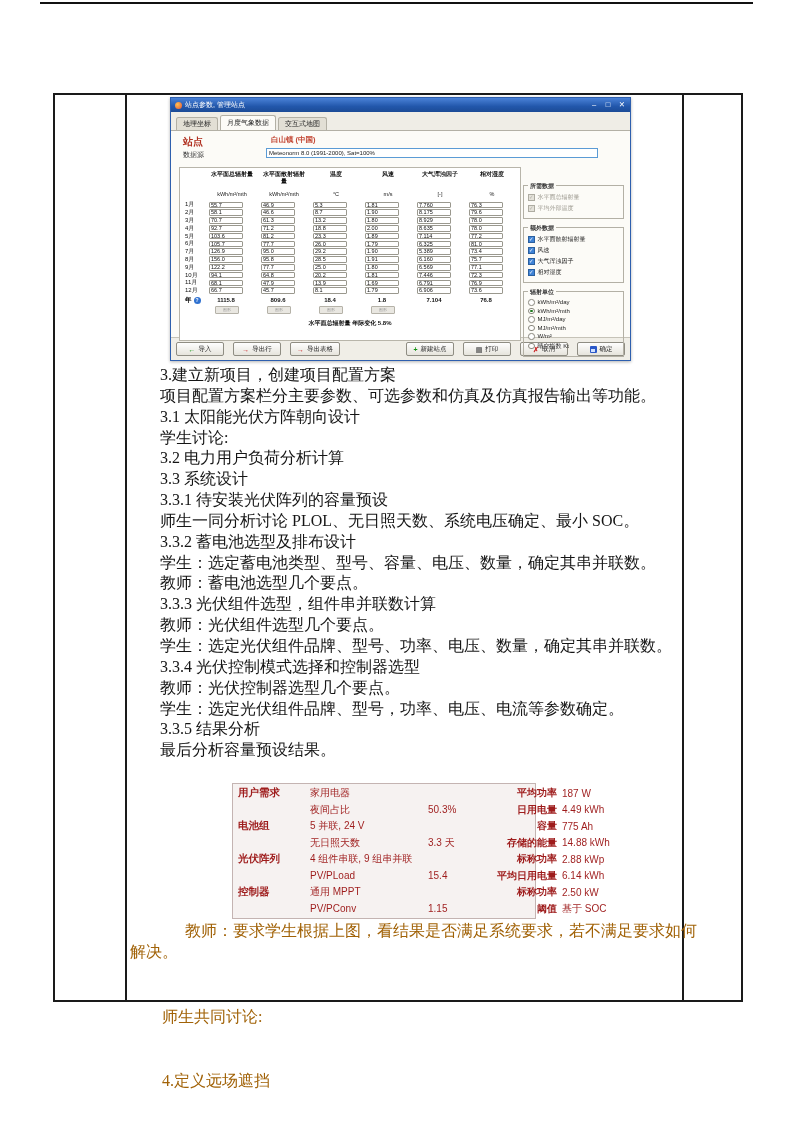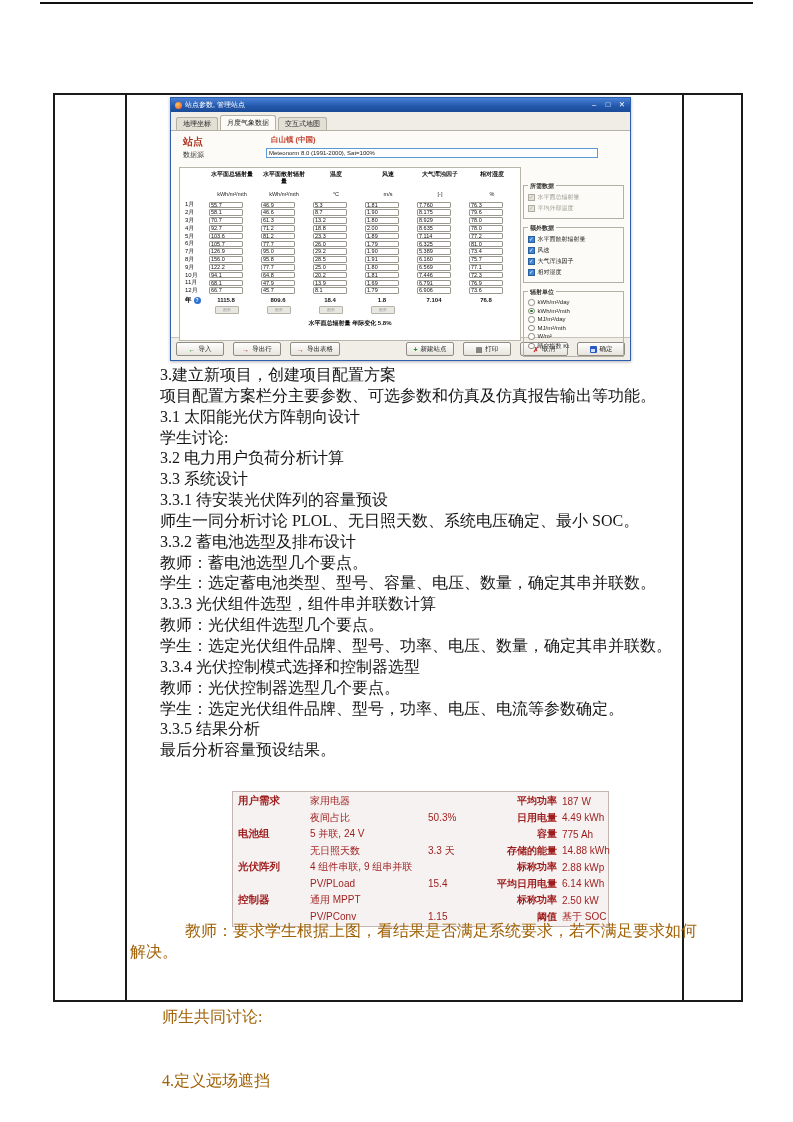--- a/index.html
+++ b/index.html
@@ -90,24 +90,24 @@
                  align-items:center;padding:0 5px;gap:9px;}
   .fbtn{height:14px;border:1px solid #8f8d83;background:linear-gradient(#fefefe,#e6e4dc);
         border-radius:2px;font-size:6.5px;display:flex;align-items:center;justify-content:center;
         gap:3px;padding:0 6px;min-width:48px;box-sizing:border-box;color:#222;white-space:nowrap;}
   .fbtn.push{margin-left:auto;}
   .ficon{font-size:7px;font-weight:bold;line-height:7px;}
   .ic-save{width:7px;height:7px;background:#2b58c8;border-radius:1px;position:relative;display:inline-block;}
   .ic-save::after{content:"";position:absolute;left:1.5px;top:3px;right:1.5px;bottom:1px;background:#cfe0ff;}
 
   
-  .results{position:absolute;left:232px;top:783px;width:377px;height:136px;background:#f6f2f1;
+  .results{position:absolute;left:232px;top:783px;width:304px;height:136px;background:#f6f2f1;
            border:1px solid #c4b4b2;box-sizing:border-box;display:grid;
            grid-template-rows:repeat(8,1fr);font-family:"Liberation Sans",sans-serif;
-           color:#9e1c1c;padding:1px 5px;margin-top:8px;}
+           color:#9e1c1c;padding:1px 5px;}
   .rrow{display:grid;grid-template-columns:72px 118px 52px 82px auto;align-items:center;}
   .r-cat{font-weight:bold;font-size:10.5px;white-space:nowrap;}
   .r-desc{font-size:10px;white-space:nowrap;}
   .r-mid{font-size:10px;white-space:nowrap;}
   .r-rlabel{font-size:10px;font-weight:bold;text-align:right;padding-right:5px;white-space:nowrap;}
   .r-rvalue{font-size:10px;white-space:nowrap;}
 </style>
 </head>
 <body>
 
@@ -550,22 +550,22 @@
   <div class="lesson" id="lesson-lines">
       <div class="ln ind-a">3.建立新项目，创建项目配置方案</div>
       <div class="ln ind-a">项目配置方案栏分主要参数、可选参数和仿真及仿真报告输出等功能。</div>
       <div class="ln ind-a">3.1 太阳能光伏方阵朝向设计</div>
       <div class="ln ind-a">学生讨论:</div>
       <div class="ln ind-a">3.2 电力用户负荷分析计算</div>
       <div class="ln ind-a">3.3 系统设计</div>
       <div class="ln ind-a">3.3.1 待安装光伏阵列的容量预设</div>
       <div class="ln ind-a">师生一同分析讨论 PLOL、无日照天数、系统电压确定、最小 SOC。</div>
       <div class="ln ind-a">3.3.2 蓄电池选型及排布设计</div>
+      <div class="ln ind-a">学生：选定蓄电池类型、型号、容量、电压、数量，确定其串并联数。</div>
       <div class="ln ind-a">教师：蓄电池选型几个要点。</div>
-      <div class="ln ind-a">学生：选定蓄电池类型、型号、容量、电压、数量，确定其串并联数。</div>
       <div class="ln ind-a">3.3.3 光伏组件选型，组件串并联数计算</div>
       <div class="ln ind-a">教师：光伏组件选型几个要点。</div>
       <div class="ln ind-a">学生：选定光伏组件品牌、型号、功率、电压、数量，确定其串并联数。</div>
       <div class="ln ind-a">3.3.4 光伏控制模式选择和控制器选型</div>
       <div class="ln ind-a">教师：光伏控制器选型几个要点。</div>
       <div class="ln ind-a">学生：选定光伏组件品牌、型号，功率、电压、电流等参数确定。</div>
       <div class="ln ind-a">3.3.5 结果分析</div>
       <div class="ln ind-a">最后分析容量预设结果。</div>
     </div>
 

